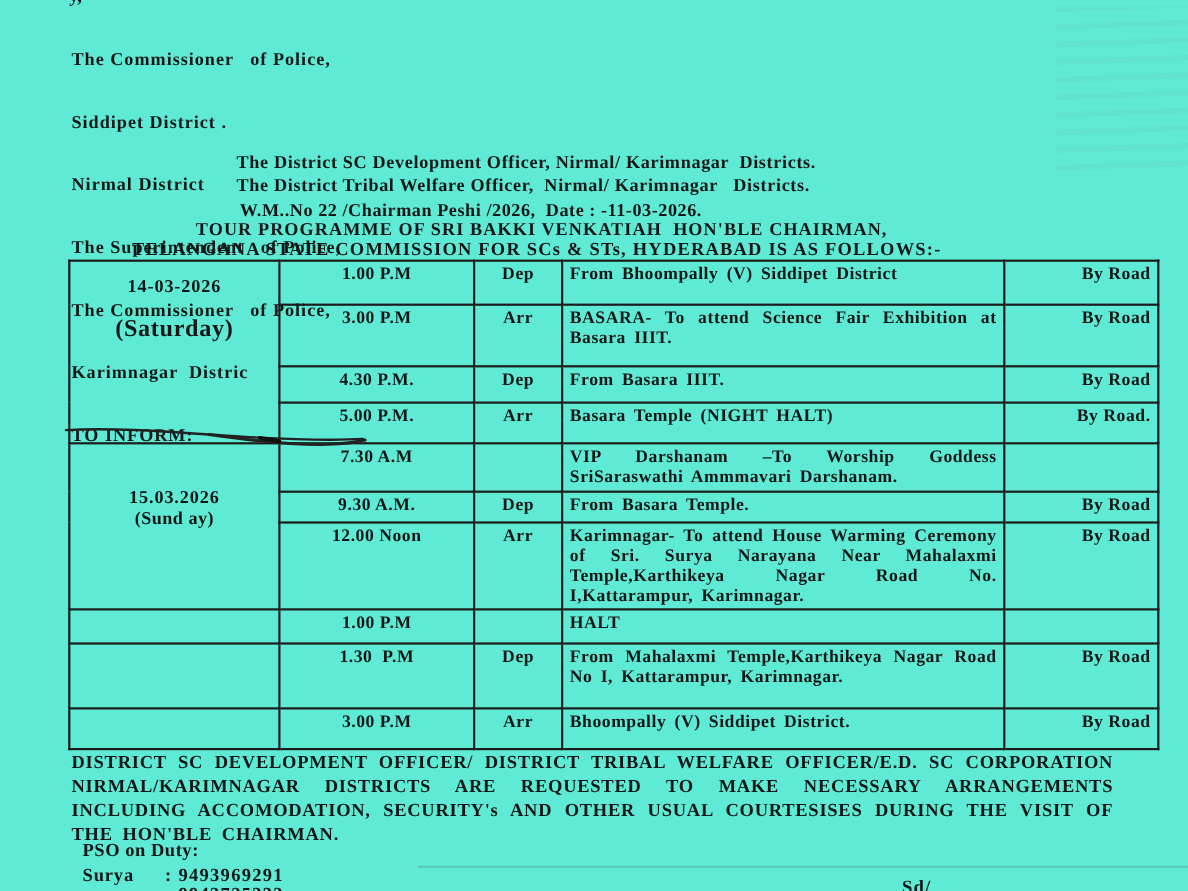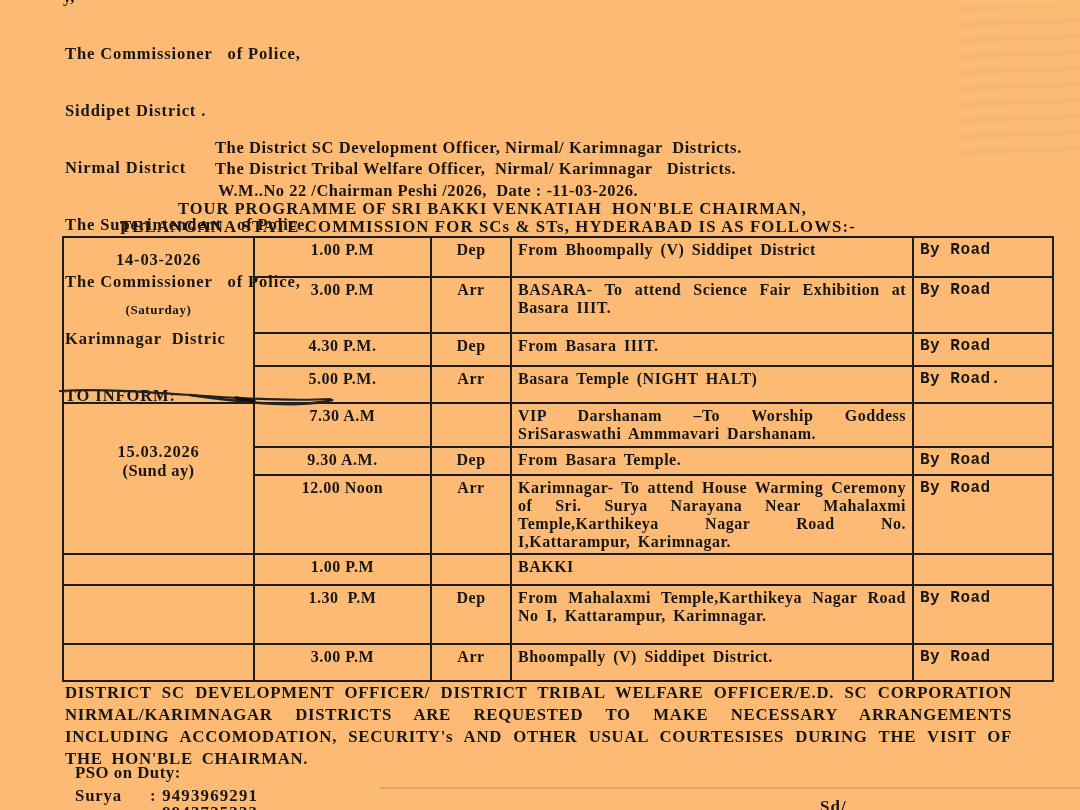--- a/index.html
+++ b/index.html
@@ -1,18 +1,18 @@
 <!DOCTYPE html>
 <html><head>
 <meta charset="utf-8">
 <style>
   html,body { margin:0; padding:0; background:#e8e8e8; }
   .page {
     position:relative; width:1080px; height:810px; overflow:hidden;
-    background:#fdba74; color:#171717;
+    background:#5eead4; color:#171717;
     font-family:"Liberation Serif","DejaVu Serif",serif; font-weight:700;
   }
   
   .scan-streaks {
     position:absolute; right:0; top:6px; width:120px; height:150px; opacity:.55;
     background:repeating-linear-gradient(178deg, rgba(120,120,120,.10) 0 5px, transparent 5px 16px);
   }
   .scan-line { position:absolute; left:380px; top:787px; width:700px; height:2px; background:rgba(60,60,60,.18); }
 
   .abs { position:absolute; white-space:pre; }
@@ -35,29 +35,29 @@
   col.c-date  { width:191px; }
   col.c-time  { width:177px; }
   col.c-mode  { width:80px;  }
   col.c-desc  { width:402px; }
   col.c-trans { width:140px; }
 
   td.date { text-align:center; }
   td.time { text-align:center; white-space:pre; padding-top:4px; }
   td.mode { text-align:center; padding-top:4px; }
   td.desc { text-align:justify; padding:4px 10px 2px 9px; word-spacing:3px; letter-spacing:.6px; }
-  td.trans{ text-align:left; white-space:pre; padding-top:4px; letter-spacing:1px;font-family:Liberation Mono, monospace; }
+  td.trans{ text-align:right; white-space:pre; padding-top:4px; letter-spacing:1px; }
   td.vm   { vertical-align:middle; }
 
   tr.r0{height:40px} tr.r1{height:56px} tr.r2{height:33px} tr.r3{height:37px}
   tr.r4{height:44px} tr.r5{height:28px} tr.r6{height:75px} tr.r7{height:31px}
   tr.r8{height:59px} tr.r9{height:37px}
 
   .date1-date { margin-top:10px; font-size:16.5px; letter-spacing:.8px; }
-  .date1-day  { margin-top:32px; font-size:13px; letter-spacing:.6px; }
+  .date1-day  { margin-top:20px; font-size:22px; letter-spacing:.6px; }
   .date2-date { margin-top:36px; font-size:16.5px; letter-spacing:.8px; }
   .date2-day  { margin-top:1px;  font-size:16.5px; letter-spacing:.4px; }
 
   .notice {
     position:absolute; left:65px; top:682px; width:947px;
     font-size:16.8px; line-height:22px; letter-spacing:.7px; word-spacing:4px;
     text-align:justify;
   }
   .pso-label { left:75px; top:763px; font-size:16.8px; letter-spacing:.5px; }
   .pso-name  { left:75px; top:786px; font-size:16.8px; letter-spacing:.8px; }
@@ -150,21 +150,21 @@
     <tr class="r6">
       <td class="time">12.00 Noon</td>
       <td class="mode">Arr</td>
       <td class="desc">Karimnagar- To attend House Warming Ceremony of Sri. Surya Narayana Near Mahalaxmi Temple,Karthikeya Nagar Road No. I,Kattarampur, Karimnagar.</td>
       <td class="trans vm">By Road</td>
     </tr>
     <tr class="r7">
       <td class="date"></td>
       <td class="time">1.00 P.M</td>
       <td class="mode"></td>
-      <td class="desc">BAKKI</td>
+      <td class="desc">HALT</td>
       <td class="trans"></td>
     </tr>
     <tr class="r8">
       <td class="date"></td>
       <td class="time">1.30  P.M</td>
       <td class="mode">Dep</td>
       <td class="desc">From Mahalaxmi Temple,Karthikeya Nagar Road No  I, Kattarampur, Karimnagar.</td>
       <td class="trans vm">By Road</td>
     </tr>
     <tr class="r9">

